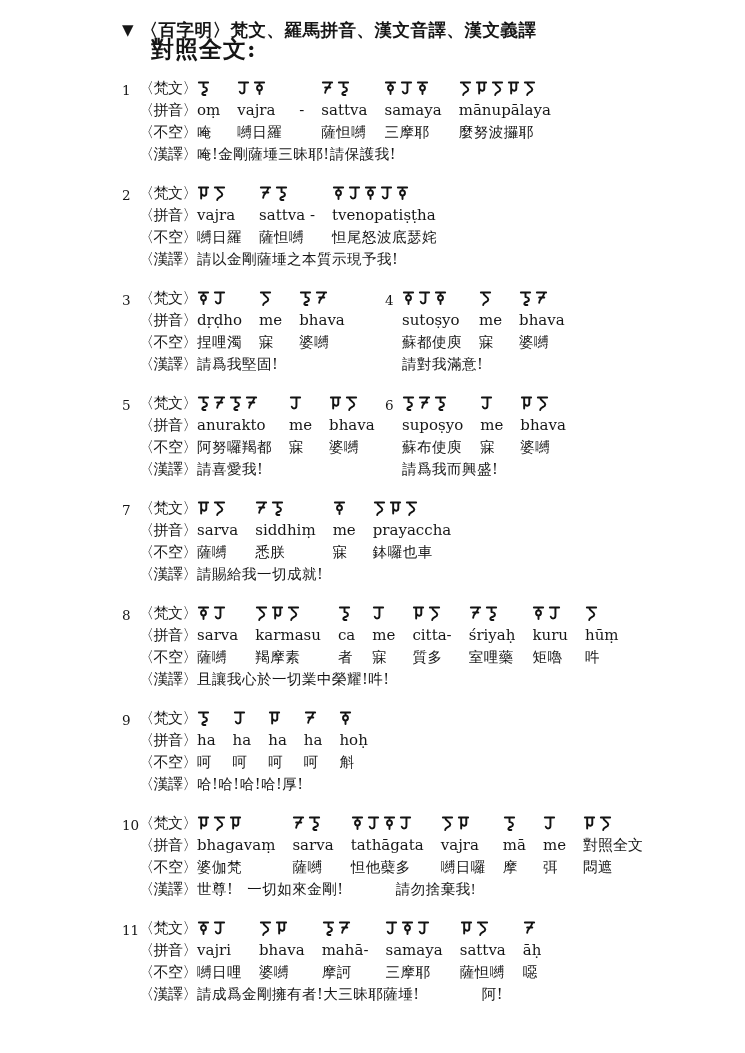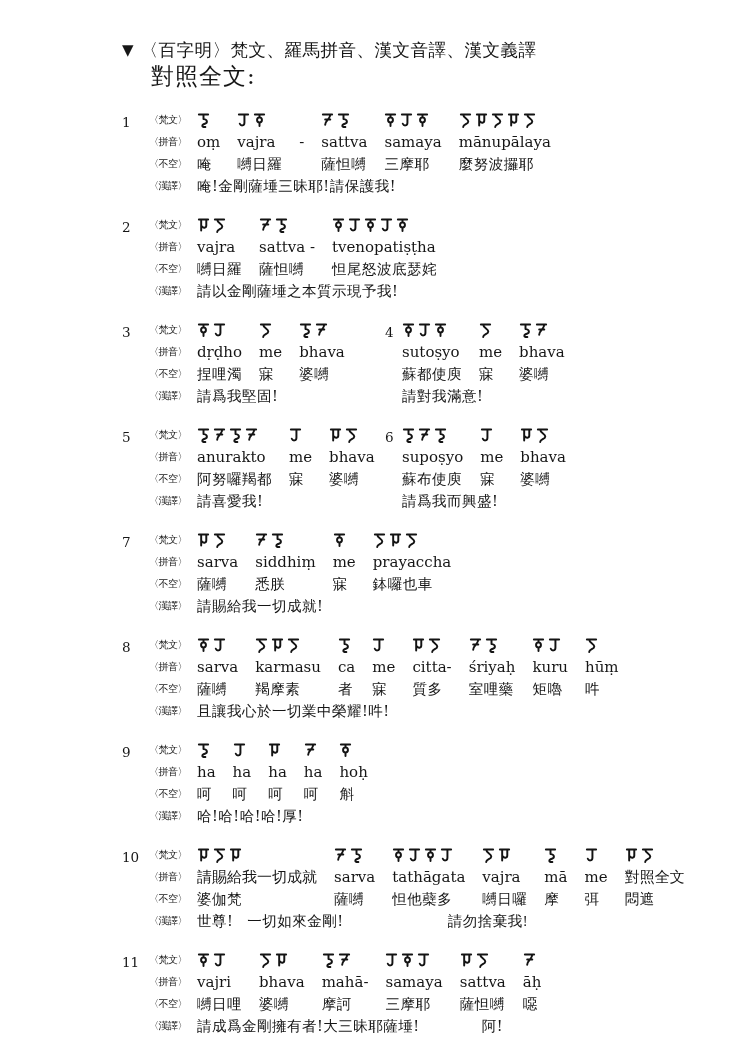--- a/index.html
+++ b/index.html
@@ -3,41 +3,41 @@
 <meta charset="utf-8">
 <style>
   html,body{margin:0;padding:0;}
   body{
     width:745px;height:1053px;overflow:hidden;
     background:#ffffff;color:#161616;
     font-family:"DejaVu Serif","Liberation Serif",serif;
   }
   .page{padding:14px 28px 0 122px;}
   
-  .title{margin:24px 0 20px 0;font-weight:normal;line-height:25px;}
+  .title{margin:8px 0 20px 0;font-weight:bold;line-height:17px;}
   .title .marker{display:inline-block;margin-right:7px;font-size:15px;transform:translateY(-1px);}
   .title .t1{font-size:17.5px;letter-spacing:0.5px;}
   .title .t2{font-size:23px;padding-left:29px;letter-spacing:1px;}
   
   .row-block{margin-bottom:17px;}
   .row-block.pair{display:flex;}
   .row-block.pair .section:first-child{width:263px;flex:none;}
   .section{display:grid;grid-template-columns:17px 58px 1fr;}
   .section.nolabel{grid-template-columns:17px 0 1fr;}
   .num{font-size:13.5px;padding-top:2px;line-height:22px;}
-  .labels .label{height:22px;line-height:22px;font-size:10px;letter-spacing:-0.5px;white-space:nowrap;overflow:hidden;text-align:center;}
+  .labels .label{height:22px;line-height:22px;font-size:15px;letter-spacing:-0.5px;white-space:nowrap;overflow:hidden;text-align:center;}
   .content{min-width:0;}
   .words{white-space:nowrap;}
   .word-col{display:inline-flex;flex-direction:column;vertical-align:top;margin-right:17px;justify-content:center;}
   .glyphs{height:22px;display:flex;align-items:center;gap:3px;}
   .pinyin{height:22px;line-height:22px;font-size:15px;}
   .bukong{height:22px;line-height:22px;font-size:14.5px;letter-spacing:0.5px;}
   .hanyi{height:22px;line-height:22px;font-size:14.5px;letter-spacing:0.5px;white-space:nowrap;}
   .hseg + .hseg{margin-left:14px;}
-  .section[data-sec="10"] .hseg:nth-child(3){margin-left:104px;font-family:Liberation Serif, serif;}
+  .section[data-sec="10"] .hseg:nth-child(3){margin-left:52px;font-family:Liberation Serif, serif;}
   .section[data-sec="11"] .hseg:nth-child(2){margin-left:62px;}
   svg.sg{display:block;}
   svg.sg path{stroke:#131313;stroke-width:2.1;fill:none;stroke-linecap:round;stroke-linejoin:round;}
 </style>
 </head>
 <body>
 
 <div class="page">
   <div class="title">
     <div>
@@ -591,21 +591,21 @@
                   <svg class="sg" viewBox="0 0 14 19" width="13" height="19">
                     <path d="M2 3 H12 M4.5 3 V15 M10 3 V9.5 C10 12.5 6.5 12.5 5.5 10.5"></path>
                   </svg>
                   <svg class="sg" viewBox="0 0 14 19" width="13" height="19">
                     <path d="M2 3 H12 M4.5 3 C4.5 7 10 7.5 10 10.5 C10 13.5 4.5 13.5 4.5 16.5"></path>
                   </svg>
                   <svg class="sg" viewBox="0 0 14 19" width="13" height="19">
                     <path d="M2 3 H12 M4.5 3 V15 M10 3 V9.5 C10 12.5 6.5 12.5 5.5 10.5"></path>
                   </svg>
                 </div>
-                <div class="pinyin">請賜給我一切成就</div>
+                <div class="pinyin">bhagavaṃ</div>
                 <div class="bukong">婆伽梵</div>
               </div><div class="word-col">
                 <div class="glyphs">
                   <svg class="sg" viewBox="0 0 14 19" width="13" height="19">
                     <path d="M2 3 H12 M10 3 C10 8 4.5 9.5 4.5 14 M4.5 8.5 H10"></path>
                   </svg>
                   <svg class="sg" viewBox="0 0 14 19" width="13" height="19">
                     <path d="M2 3 H12 M7 3 V8 C11 8 12 12 8.5 13 C5 14 4.5 17 9 16.5"></path>
                   </svg>
                 </div>

